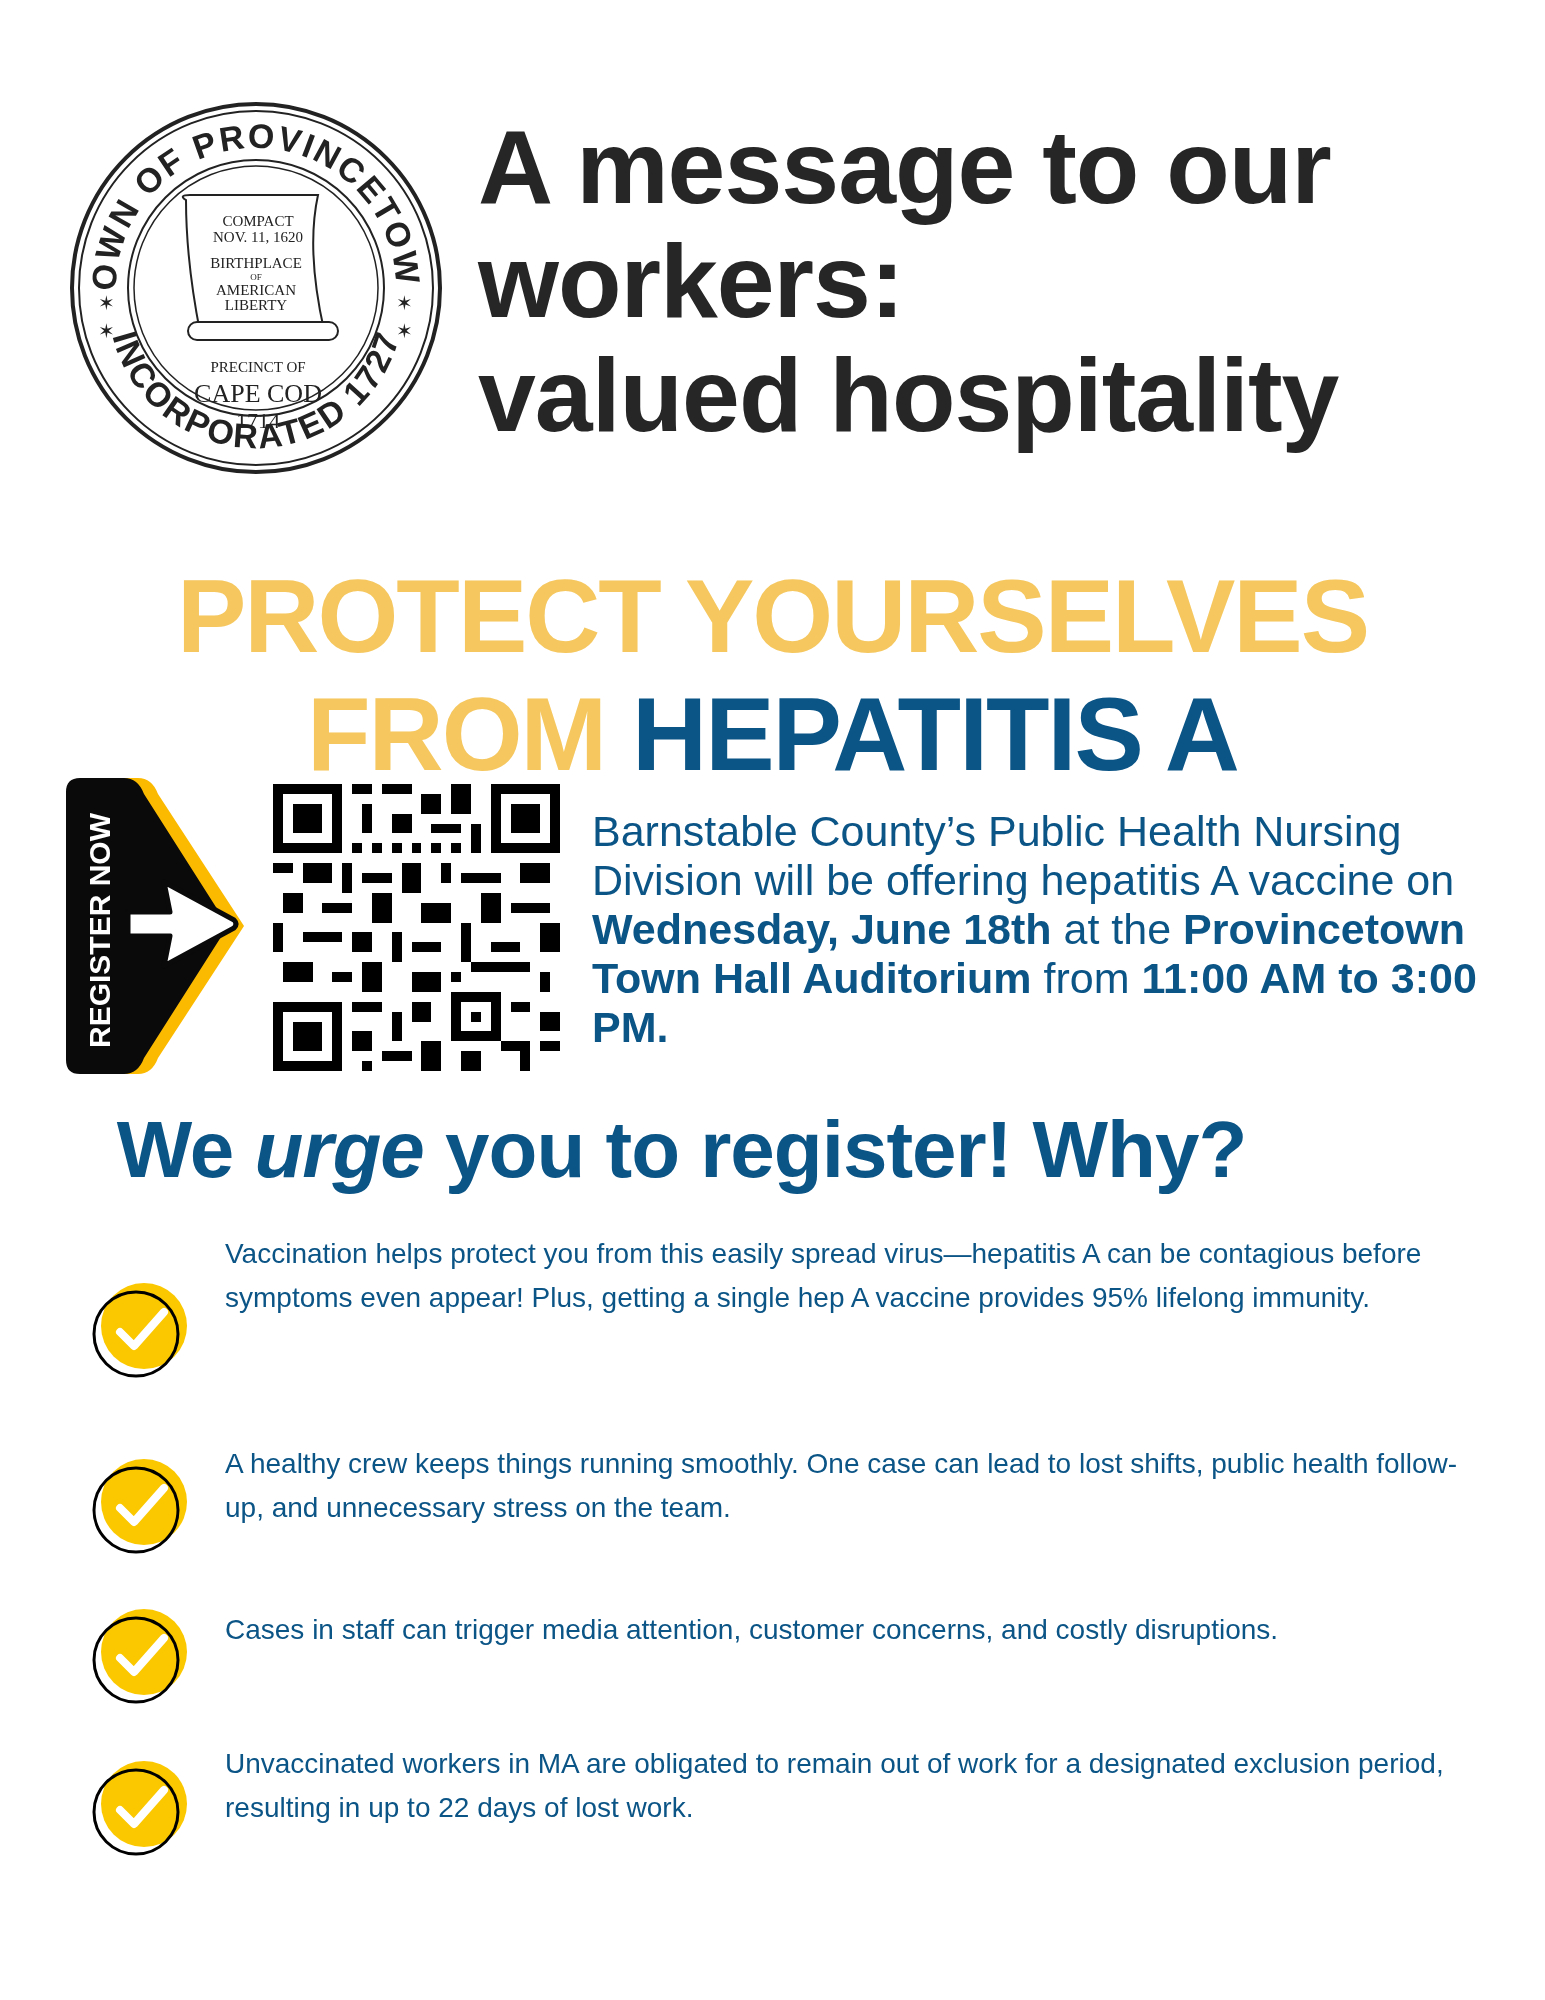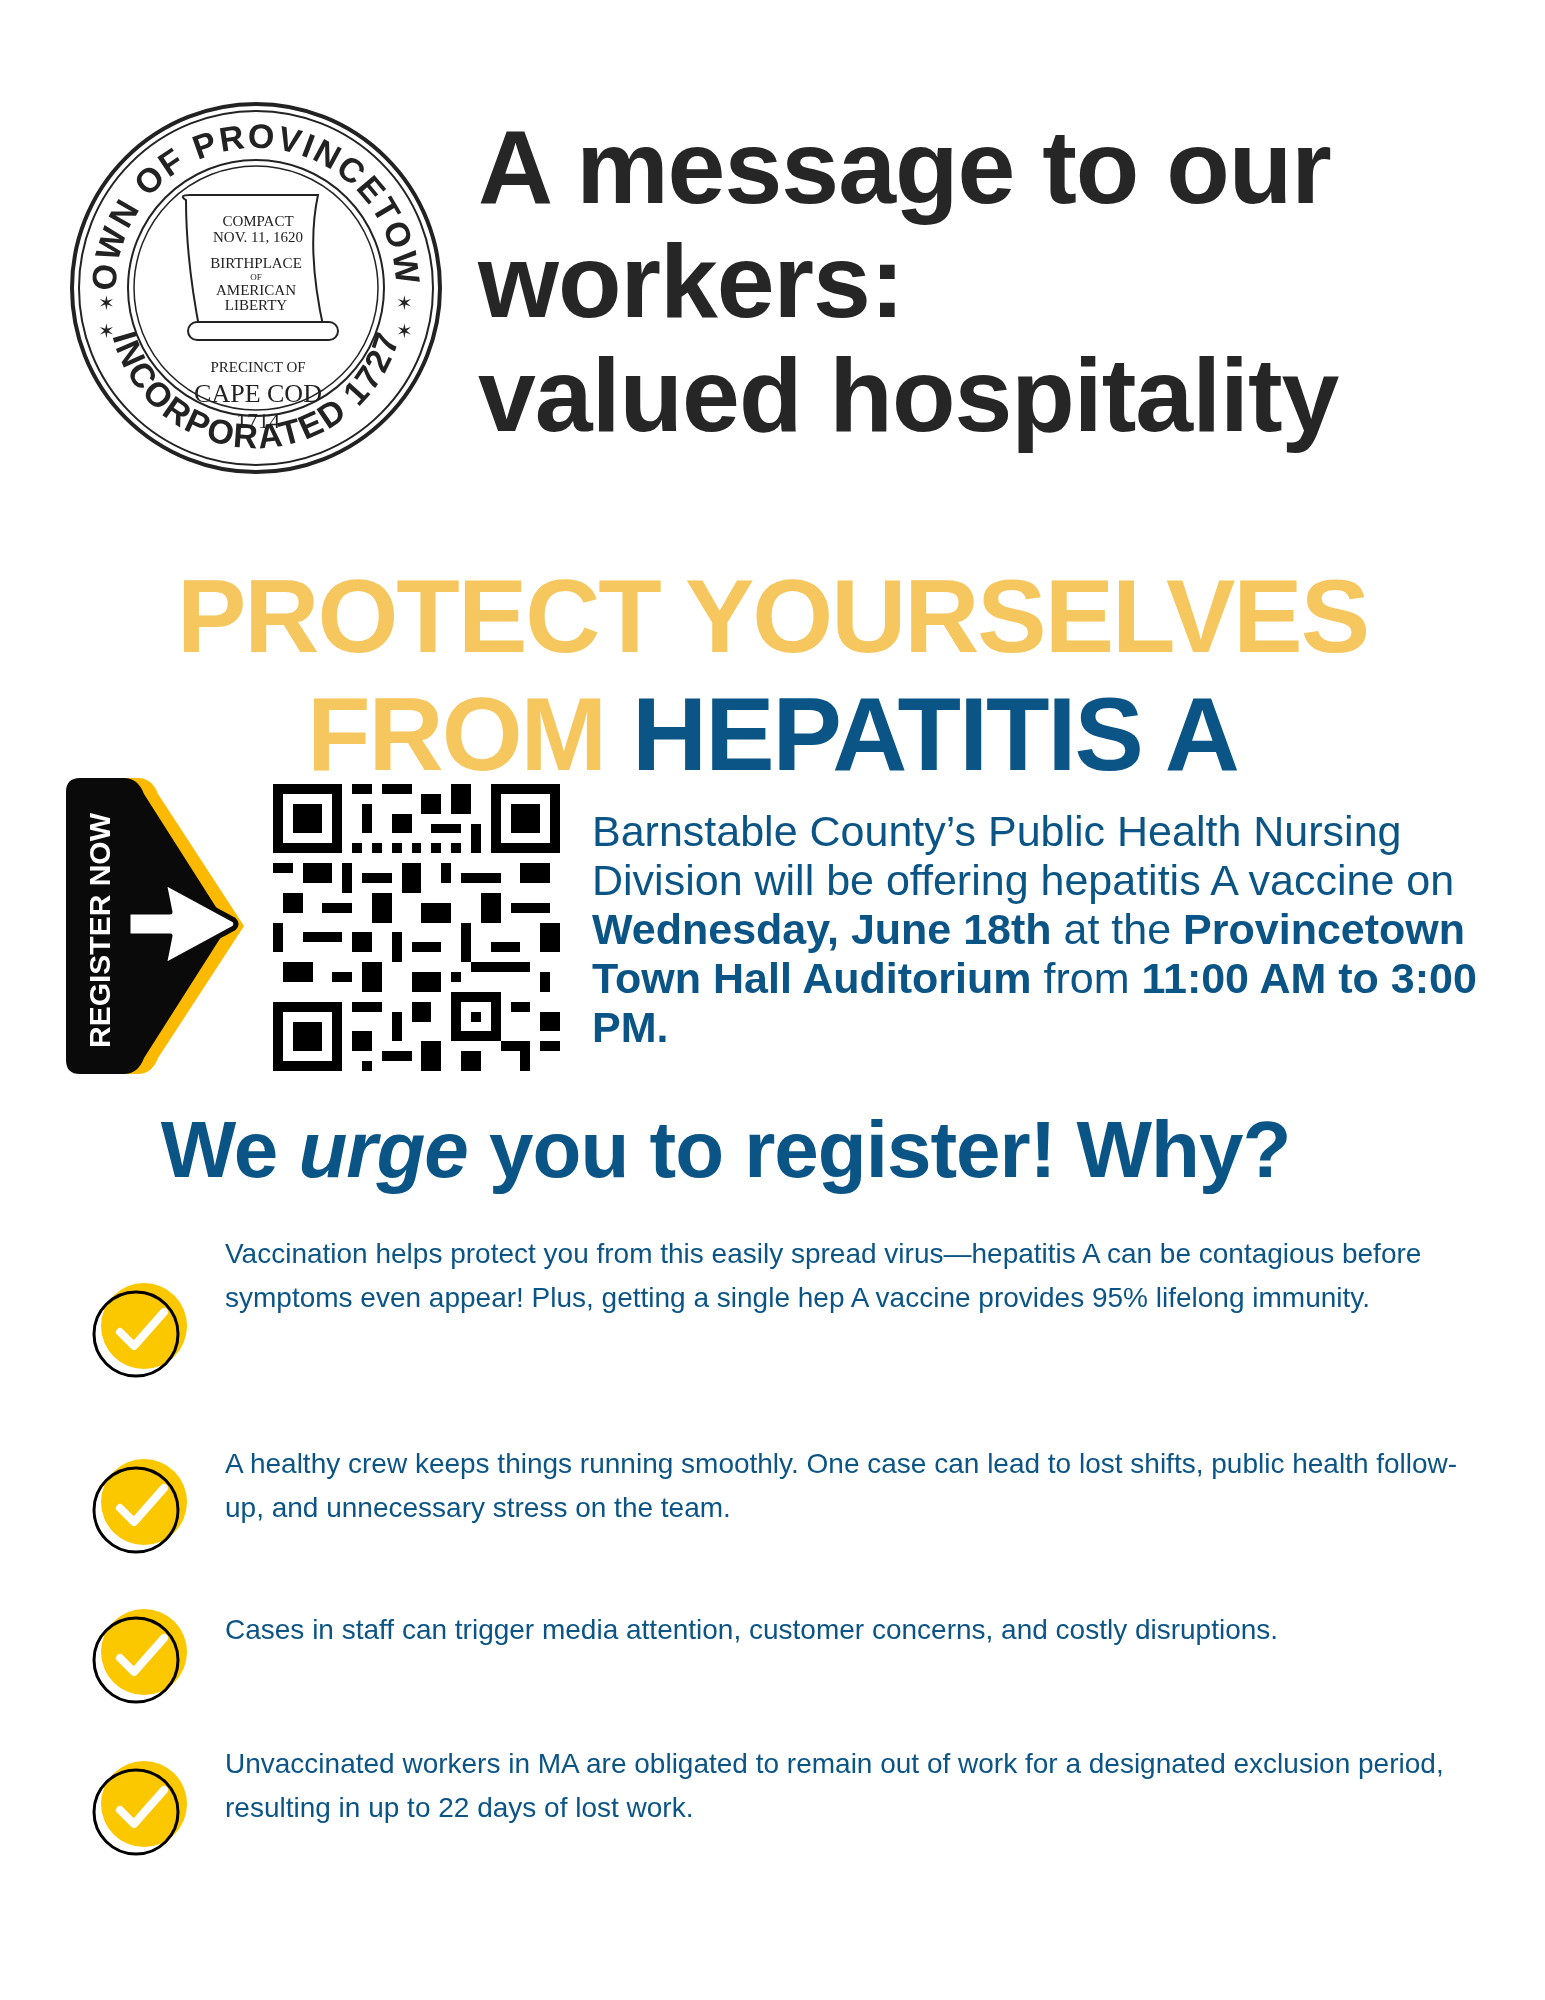--- a/index.html
+++ b/index.html
@@ -6,21 +6,21 @@
     body { width: 1545px; height: 2000px; position: relative; overflow: hidden; font-family: "Liberation Sans", "DejaVu Sans", sans-serif; }
     .seal { position: absolute; left: 68px; top: 100px; width: 376px; height: 376px; }
     .headline { position: absolute; left: 478px; top: 110px; width: 1030px; font-weight: 700; font-size: 104px; line-height: 114px; color: #262626; letter-spacing: -1px; }
     .protect { position: absolute; left: 0; top: 515px; width: 1545px; text-align: center; font-weight: 700; font-size: 104px; line-height: 118px; letter-spacing: -2px; margin-top: 42px; }
     .gold { color: #f5c75e; }
     .blue { color: #0b5486; }
     .register { position: absolute; left: 66px; top: 778px; width: 180px; height: 296px; }
     .qr { position: absolute; left: 273px; top: 784px; width: 287px; height: 287px; }
     .info { position: absolute; left: 592px; top: 800px; width: 920px; font-size: 43px; line-height: 49px; color: #0b5486; margin-top: 7px; }
     .info b { font-weight: 700; }
-    .urge { position: absolute; left: 0; top: 1100px; width: 1363px; text-align: center; font-weight: 700; font-size: 80px; line-height: 100px; color: #0b5486; letter-spacing: -1px; padding-left: 44px; }
+    .urge { position: absolute; left: 0; top: 1100px; width: 1363px; text-align: center; font-weight: 700; font-size: 80px; line-height: 100px; color: #0b5486; letter-spacing: -1px; }
     .reasons { position: absolute; left: 0; top: 1232px; width: 1545px; }
     .reason { position: absolute; left: 0; width: 1545px; }
     .check { position: absolute; left: 90px; width: 100px; height: 100px; }
     .reason-text { position: absolute; left: 225px; width: 1260px; font-size: 28px; line-height: 44px; color: #0b5486; }
   </style>
 </head>
 <body>
 
 <svg class="seal" viewBox="0 0 376 376">
   <defs>

